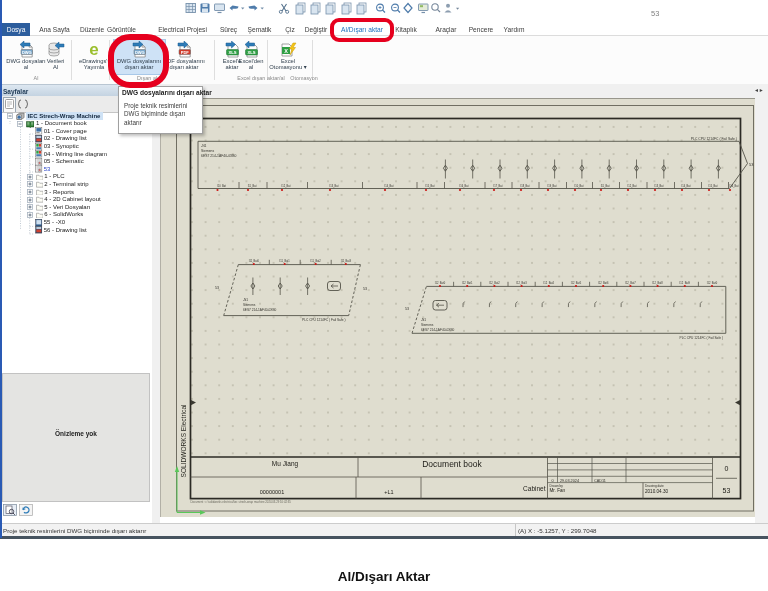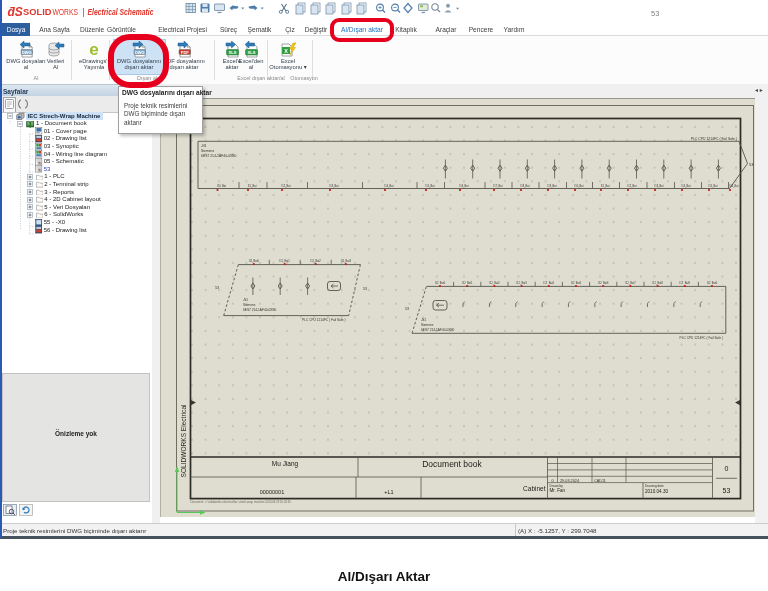--- a/index.html
+++ b/index.html
@@ -49,27 +49,20 @@
 #tooltip .tt-title { position:absolute; left:3.5px; top:2.5px; font-size:6.6px; font-weight:bold; color:#1c1c1c; white-space:nowrap; }
 #tooltip .tt-body { position:absolute; left:5.5px; top:15px; font-size:6.3px; color:#3c3c3c; line-height:8.8px; white-space:pre; }
 
 #red1 { left:330px; top:17.5px; width:64px; height:24.5px; border:4px solid #e6001e; border-radius:9px; z-index:60; }
 #red2 { left:108px; top:33.5px; width:60.5px; height:54px; border:6.5px solid #e6001e; border-radius:22px; z-index:60; }
 </style>
 </head>
 <body>
 <div id="app">
   <div class="abs" id="titlebar"></div>
-  <div class="abs" id="logo"><svg width="175" height="18" viewBox="0 0 175 18">
-        <text x="0.5" y="13" font-size="12" font-weight="bold" font-style="italic" fill="#e0352b" font-family="Liberation Sans">ƌS</text>
-        <text x="16" y="12" font-size="9.5" font-weight="bold" fill="#e0352b" font-family="Liberation Sans" textLength="28.5" lengthAdjust="spacingAndGlyphs">SOLID</text>
-        <text x="45.5" y="12" font-size="9.5" fill="#e0352b" font-family="Liberation Sans" textLength="25.5" lengthAdjust="spacingAndGlyphs">WORKS</text>
-        <text x="75" y="12" font-size="9.5" font-style="italic" fill="#e0352b" font-family="Liberation Sans">|</text>
-        <text x="80.5" y="12" font-size="9.8" font-style="italic" font-weight="bold" fill="#e0352b" font-family="Liberation Sans" textLength="66" lengthAdjust="spacingAndGlyphs">Electrical Schematic</text>
-      </svg></div>
   <div class="abs" id="qat" style="left:184px; top:1px; width:475px; height:14px;">
       <svg style="position:absolute; left:0; top:0;" width="475" height="14" viewBox="0 0 475 14">
         <rect x="2" y="2.5" width="9.5" height="9" fill="#d9e5f0" stroke="#7791ab" stroke-width="0.9"></rect>
         <path d="M2 5.5h9.5M2 8.5h9.5M5 2.5v9M8.5 2.5v9" stroke="#7791ab" stroke-width="0.7"></path>
         <rect x="16.5" y="2.5" width="9" height="9" rx="1" fill="#4f7cab"></rect>
         <rect x="18.5" y="3" width="5" height="3" fill="#d9e5f0"></rect>
         <rect x="18" y="7.5" width="6" height="4" fill="#d9e5f0"></rect>
         <rect x="30.5" y="3" width="10" height="6.5" rx="0.5" fill="#d9e5f0" stroke="#7791ab" stroke-width="0.9"></rect>
         <path d="M33.5 11.5 h4" stroke="#7791ab" stroke-width="1.2"></path>
         <path d="M48.5 4.5 l-3 2.5 3 2.5 v-1.7 h3.5 q2.5 0 2.5 -2.3" fill="#4f7cab" stroke="none" transform="translate(0,0)"></path>

